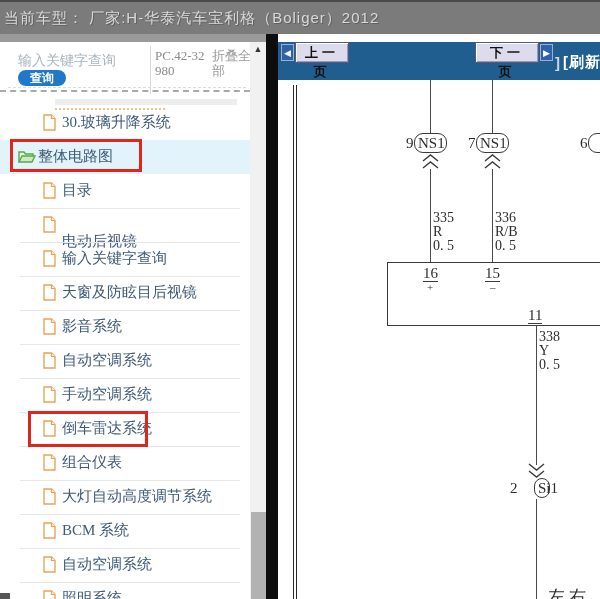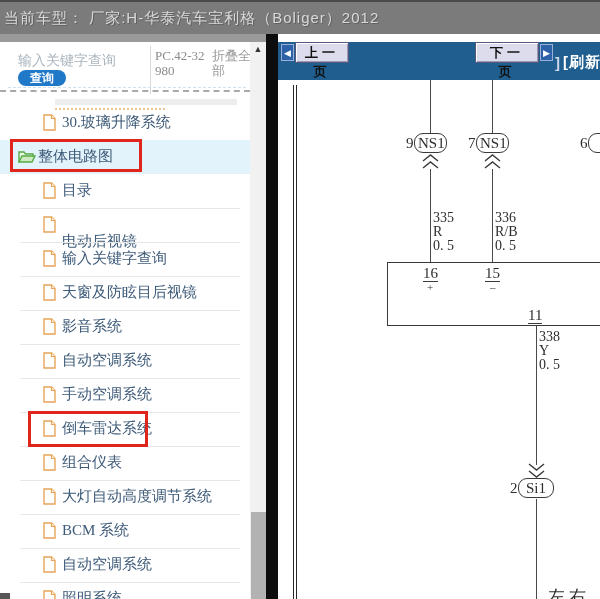--- a/index.html
+++ b/index.html
@@ -285,19 +285,19 @@
       <div class="wlabel" style="left:261px; top:250px;">
         <div>338</div>
         <div>Y</div>
         <div>0. 5</div>
       </div>
       <svg class="chev" style="left:249px; top:383px;" width="19" height="15" viewBox="0 0 19 15">
         <polyline points="2,1 9.5,7 17,1" fill="none" stroke="#3a3a3a" stroke-width="1.4"></polyline>
         <polyline points="2,8 9.5,14 17,8" fill="none" stroke="#3a3a3a" stroke-width="1.4"></polyline>
       </svg>
       <div class="connpin" style="left:232px; top:400px;">2</div>
-      <div class="connbox" style="left:240px; top:398px; width:36px;">Si1</div>
+      <div class="connbox" style="left:256px; top:398px; width:16px;">Si1</div>
       <div class="wire" style="left:258px; top:419px; height:100px;"></div>
 
       <div class="cuttext" style="left:270px; top:505px;">左右</div>
     </div>
   </div>
 </div>
 
 </body></html>

